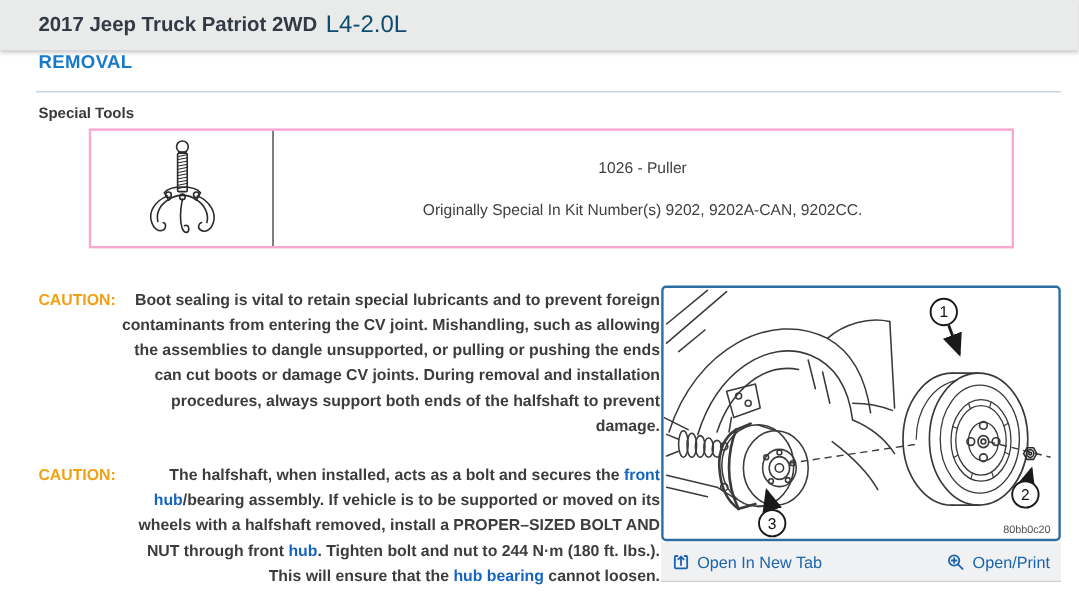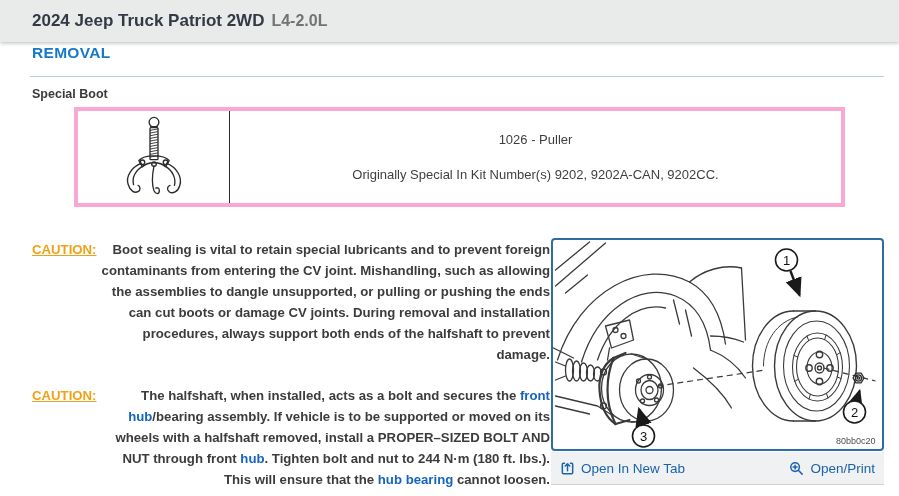--- a/index.html
+++ b/index.html
@@ -13,59 +13,59 @@
   }
 
   
   .header-bar {
     position: absolute; top: 0; left: 0; width: 899px; height: 42px;
     background: #e9eaea;
     box-shadow: 0 1px 4px rgba(0,0,0,.28);
     display: flex; align-items: center; padding-left: 32px;
   }
   .header-title { font-size: 17px; font-weight: bold; color: #323a45; }
-  .header-engine { font-size: 16px; font-weight: bold; color: #737373; margin-left: 7px; }
+  .header-engine { font-size: 20px; font-weight: normal; color: #0c4a6e; margin-left: 7px; }
 
   
   .section-heading {
     position: absolute; left: 32px; top: 44px;
     font-size: 15.5px; font-weight: bold; color: #1779c9; letter-spacing: .3px;
   }
   .section-rule {
     position: absolute; left: 30px; top: 76px; width: 854px; height: 0;
     border-top: 1px solid #b9cfdd;
   }
   .subsection-heading {
     position: absolute; left: 32px; top: 87px;
     font-size: 12.5px; font-weight: bold; color: #3a3a3a;
   }
 
   
   .tools-table {
     position: absolute; left: 74px; top: 107px; width: 771px; height: 100px;
-    border: 4px solid #f9a8d4; display: flex; background: #fff;
+    border: 2px solid #f9a8d4; display: flex; background: #fff;
   }
   .tool-cell-img {
     width: 152px; border-right: 1px solid #2b2b2b;
     display: flex; align-items: center; justify-content: center;
   }
   .tool-cell-text {
     flex: 1; display: flex; flex-direction: column; align-items: center;
     justify-content: center; gap: 20px;
     font-size: 13px; color: #3f3f3f; font-weight: normal;
   }
   .kit-line .kit-italic { }
 
   
   .cautions { position: absolute; left: 32px; top: 239px; width: 518px; }
   .caution-block {
     display: flex; margin-bottom: 20px;
     font-size: 13.2px; font-weight: bold; line-height: 21px; color: #3c3c3c;
   }
-  .caution-label { color: #f2a116; white-space: nowrap; text-decoration: underline; }
+  .caution-label { color: #f2a116; white-space: nowrap; }
   .caution-body { width: 456px; text-align: right; }
   a.txt-link { color: #1565c0; text-decoration: none; font-weight: bold; cursor: pointer; }
 
   
   .figure-wrap { position: absolute; left: 551px; top: 238px; width: 333px; }
   .figure-box {
     border: 2px solid #2e6da4; border-radius: 4px; background: #fff;
     height: 213px; overflow: hidden;
   }
   .figure-svg { width: 100%; height: 100%; display: block; }
@@ -78,27 +78,27 @@
   .fig-link {
     color: #1a63ad; font-size: 13.5px; text-decoration: none;
     display: flex; align-items: center; gap: 6px; cursor: pointer;
   }
   .fig-link svg { display: block; }
 </style>
 </head>
 <body>
 
 <div class="header-bar">
-  <span class="header-title">2024 Jeep Truck Patriot 2WD</span>
+  <span class="header-title">2017 Jeep Truck Patriot 2WD</span>
   <span class="header-engine">L4-2.0L</span>
 </div>
 
 <div class="section-heading">REMOVAL</div>
 <div class="section-rule"></div>
-<div class="subsection-heading">Special Boot</div>
+<div class="subsection-heading">Special Tools</div>
 
 <div class="tools-table">
   <div class="tool-cell-img">
     <svg width="64" height="84" viewBox="0 0 72 92" fill="none" stroke="#2a2a2a" stroke-width="1.5" stroke-linecap="round" stroke-linejoin="round">
       <circle cx="36" cy="7" r="5.5"></circle>
       <path d="M32.5,12 h7"></path>
       <rect x="31.5" y="13" width="9" height="36" rx="1"></rect>
       <path stroke-width="1" d="M32,16 L40,14.5 M32,19 L40,17.5 M32,22 L40,20.5 M32,25 L40,23.5 M32,28 L40,26.5 M32,31 L40,29.5 M32,34 L40,32.5 M32,37 L40,35.5 M32,40 L40,38.5 M32,43 L40,41.5 M32,46 L40,44.5"></path>
       <path d="M19,50 C25,43 47,43 53,50 L49,57 C43,51 29,51 23,57 Z"></path>
       <circle cx="23" cy="52" r="2.6"></circle>

